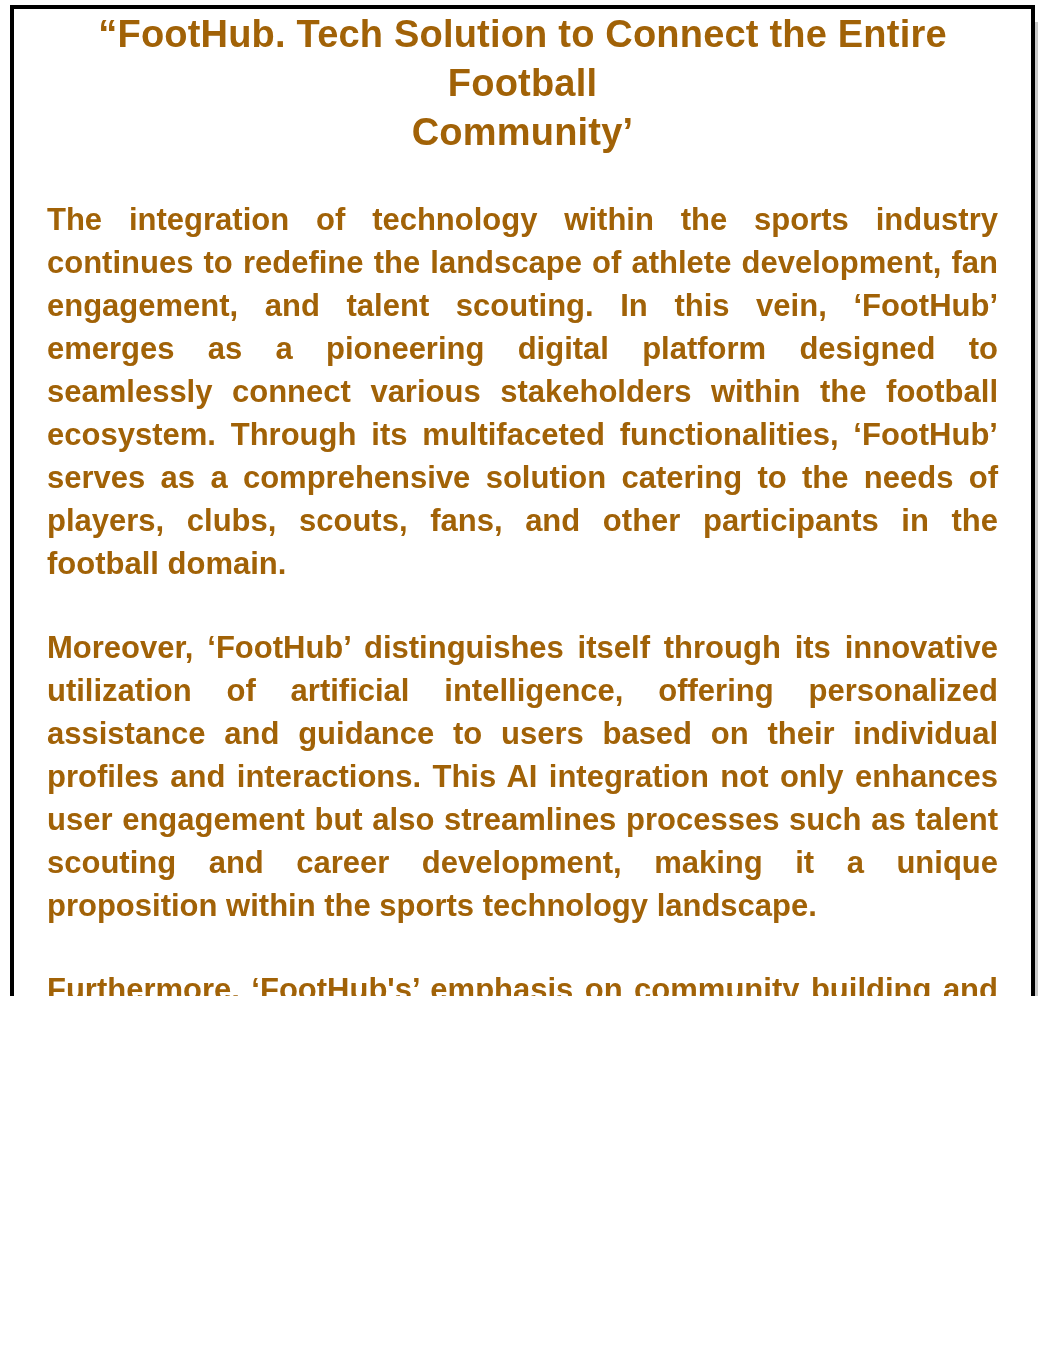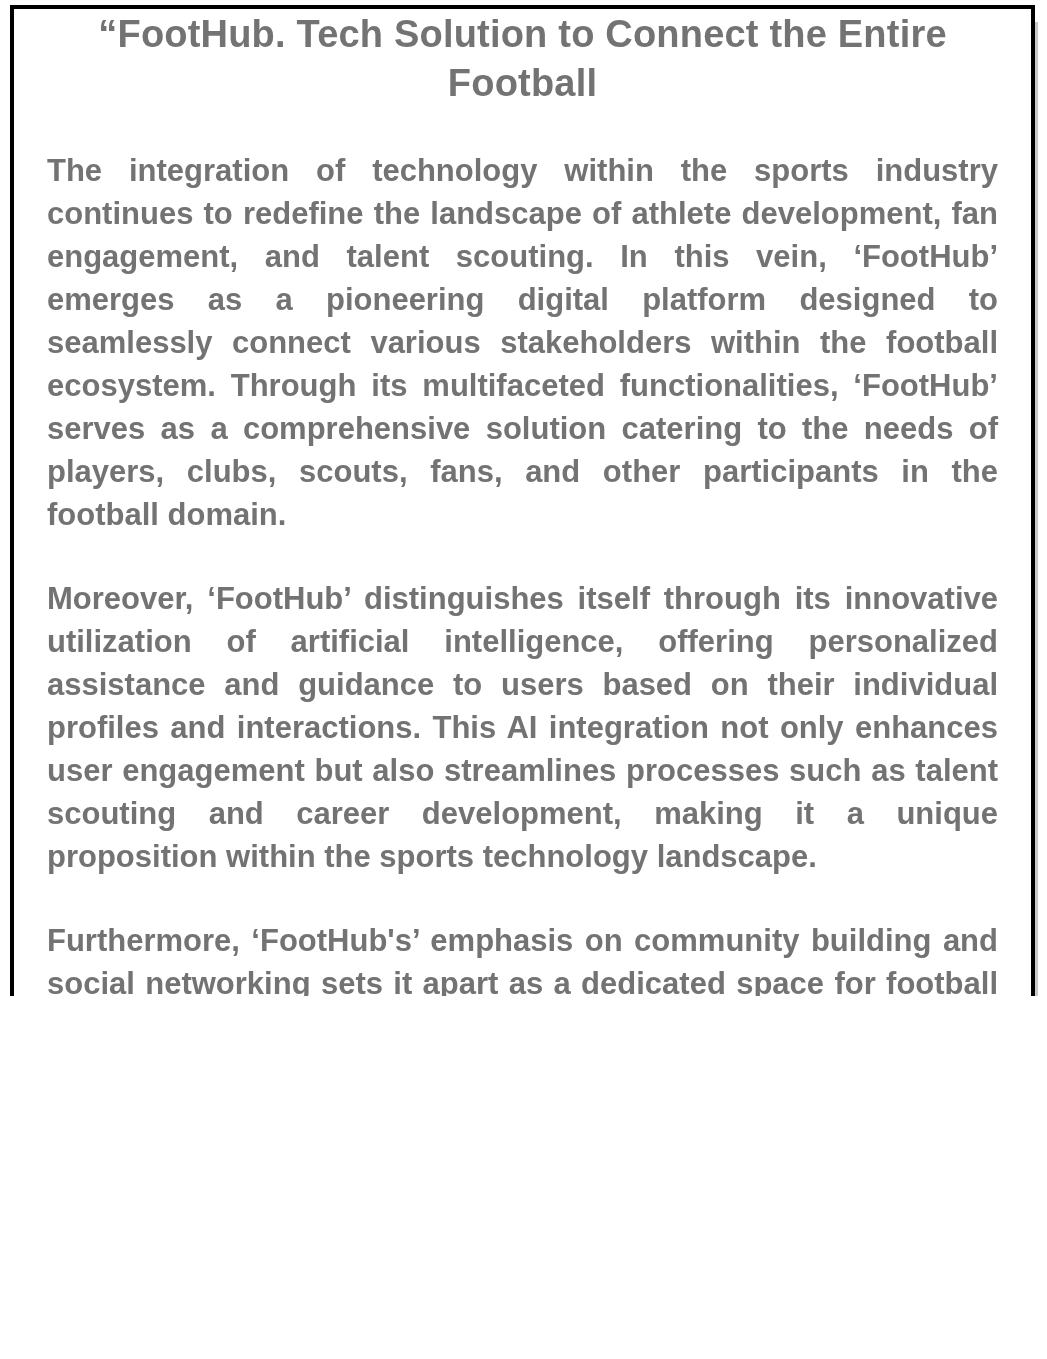--- a/index.html
+++ b/index.html
@@ -6,21 +6,21 @@
     margin: 0;
     padding: 0;
     background: #ffffff;
   }
   .page {
     position: relative;
     width: 1047px;
     height: 996px;
     background: #ffffff;
     font-family: "Liberation Sans", sans-serif;
-    color: #737373;
+    color: #a16207;
     overflow: hidden;
   }
   .frame {
     position: absolute;
     left: 10px;
     top: 5px;
     width: 1025px;
     height: 1327px;
     box-sizing: border-box;
     border: 4px solid #000000;
@@ -56,20 +56,21 @@
     text-align: left;
   }
 </style>
 </head>
 <body>
 
 <div class="page">
   <div class="frame">
     <h1 class="title">
       <span class="title-line">“FootHub. Tech Solution to Connect the Entire Football</span>
+      <span class="title-line">Community’</span>
     </h1>
 
     <p class="para">The integration of technology within the sports industry continues to redefine the landscape of athlete development, fan engagement, and talent scouting. In this vein, ‘FootHub’ emerges as a pioneering digital platform designed to seamlessly connect various stakeholders within the football ecosystem. Through its multifaceted functionalities, ‘FootHub’ serves as a comprehensive solution catering to the needs of players, clubs, scouts, fans, and other participants in the football domain.</p>
 
     <p class="para">Moreover, ‘FootHub’ distinguishes itself through its innovative utilization of artificial intelligence, offering personalized assistance and guidance to users based on their individual profiles and interactions. This AI integration not only enhances user engagement but also streamlines processes such as talent scouting and career development, making it a unique proposition within the sports technology landscape.</p>
 
     <p class="para">Furthermore, ‘FootHub's’ emphasis on community building and social networking sets it apart as a dedicated space for football enthusiasts to interact, share insights, and form connections. By fostering a sense of unity and support among its users, ‘FootHub’ contributes to the cultivation of a vibrant and inclusive football community, transcending geographical boundaries and enhancing the overall football experience for all involved parties.</p>
 
     <p class="footer-note">(Full text of Abstract was deposited in Copyright Office)</p>
   </div>

